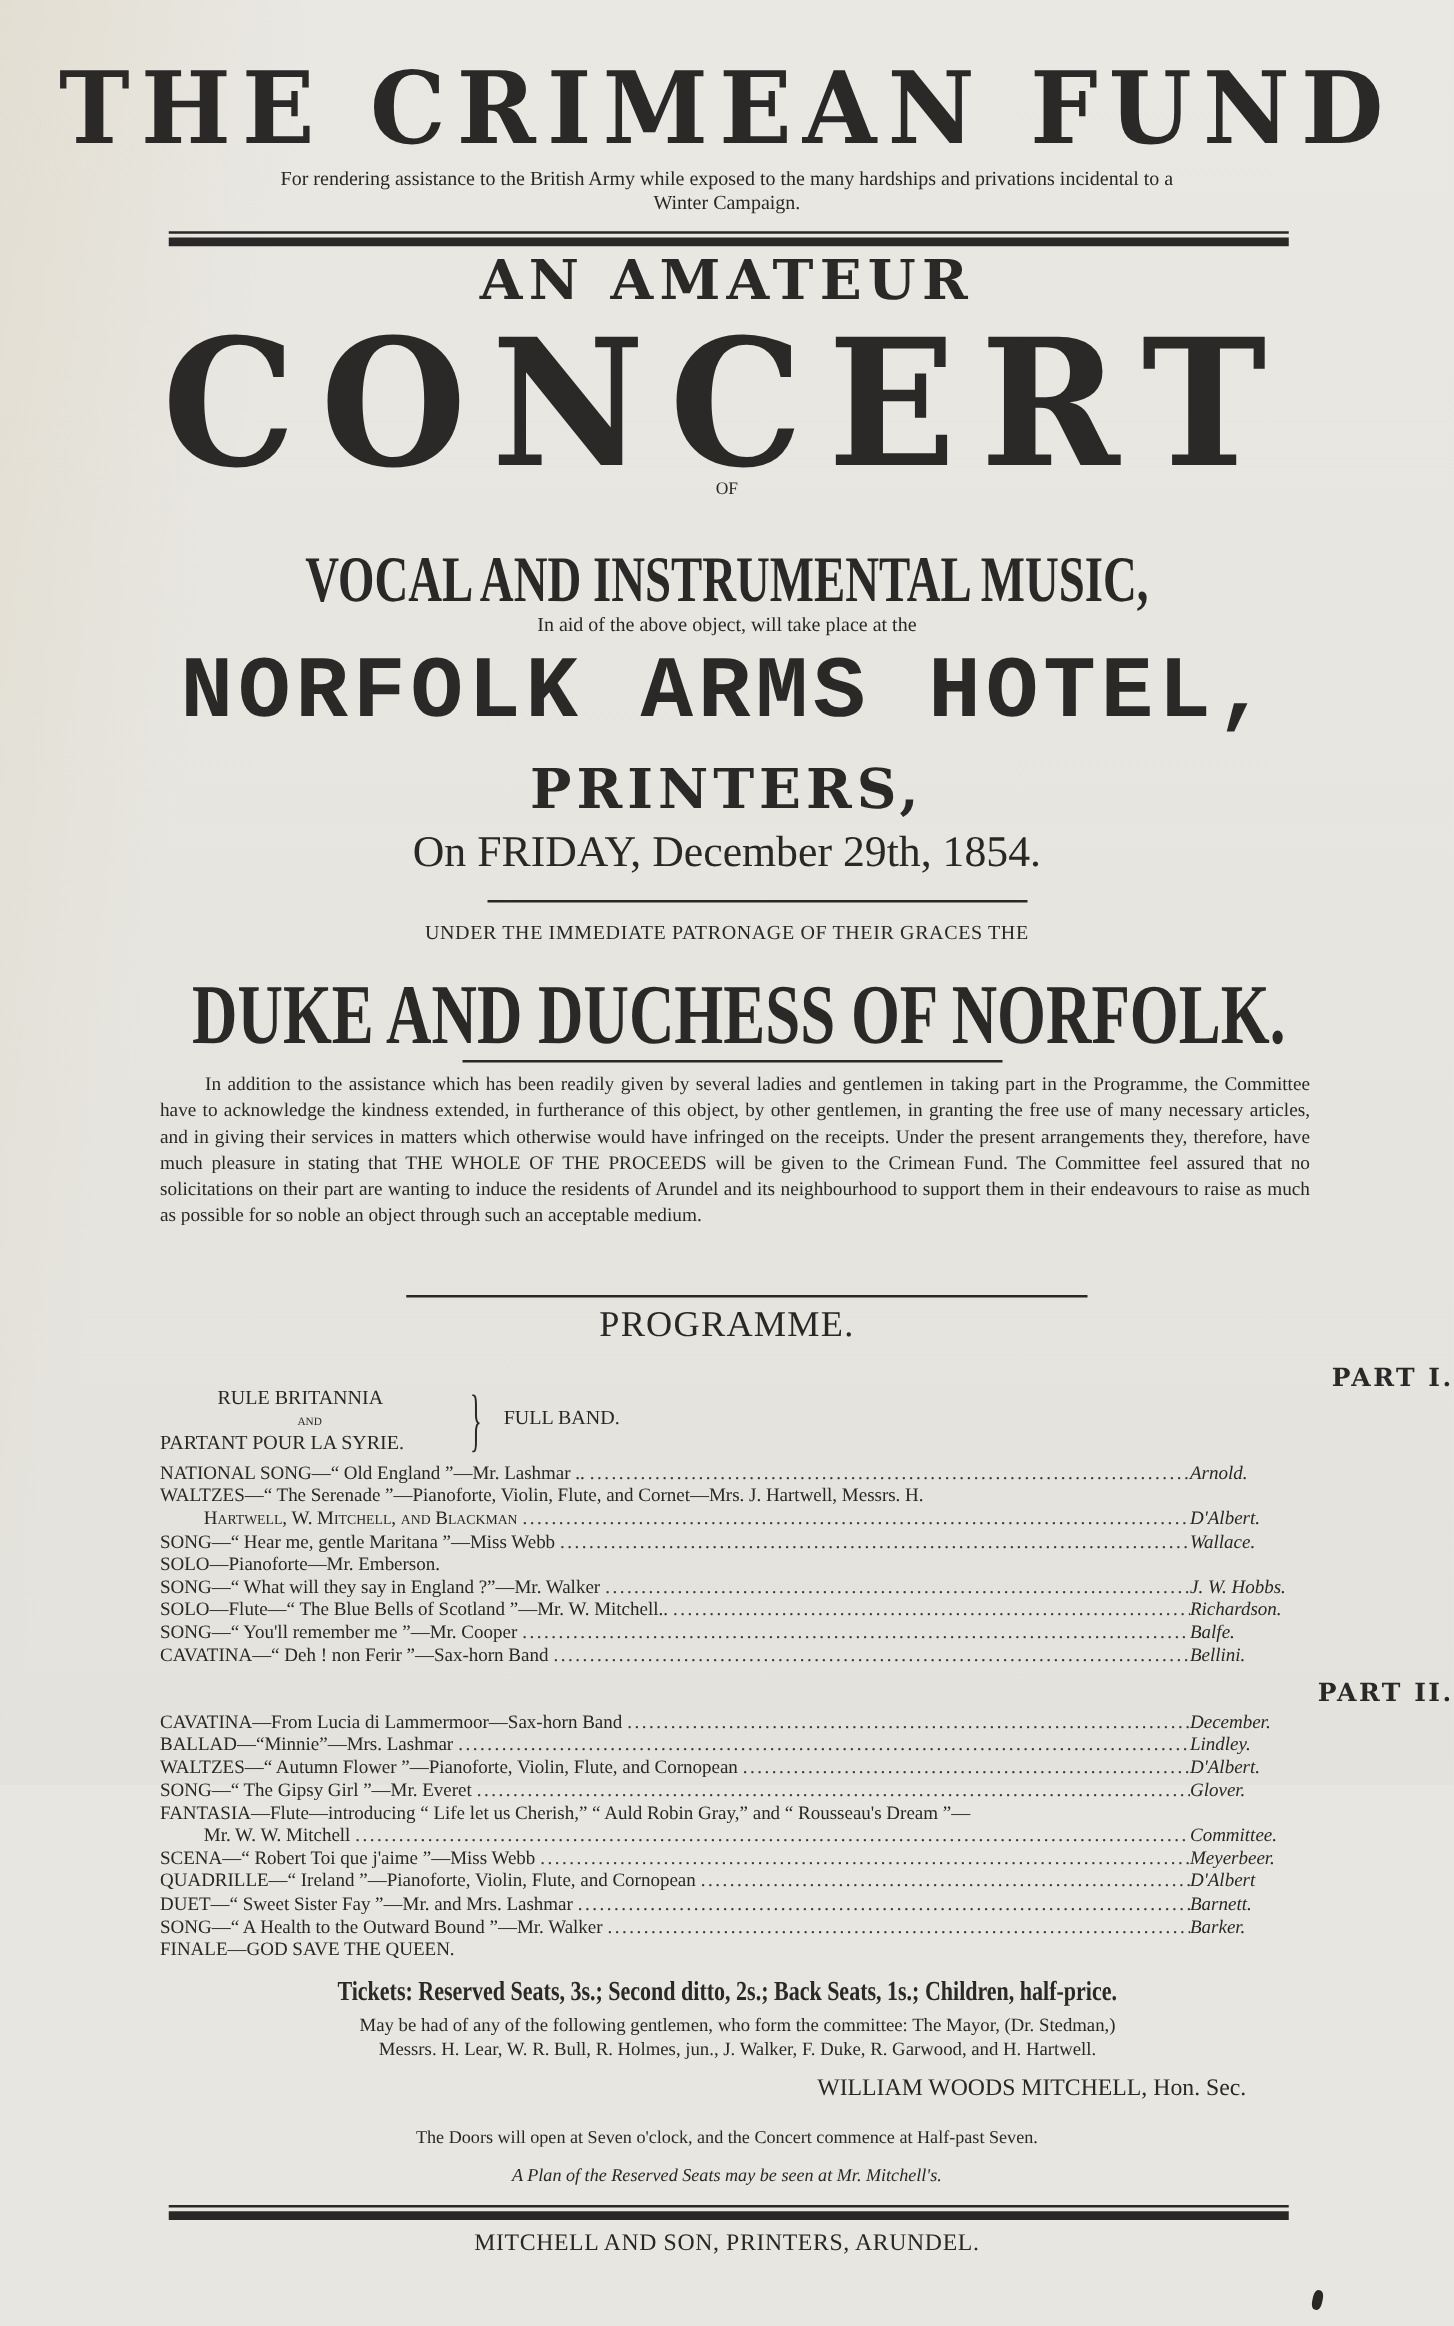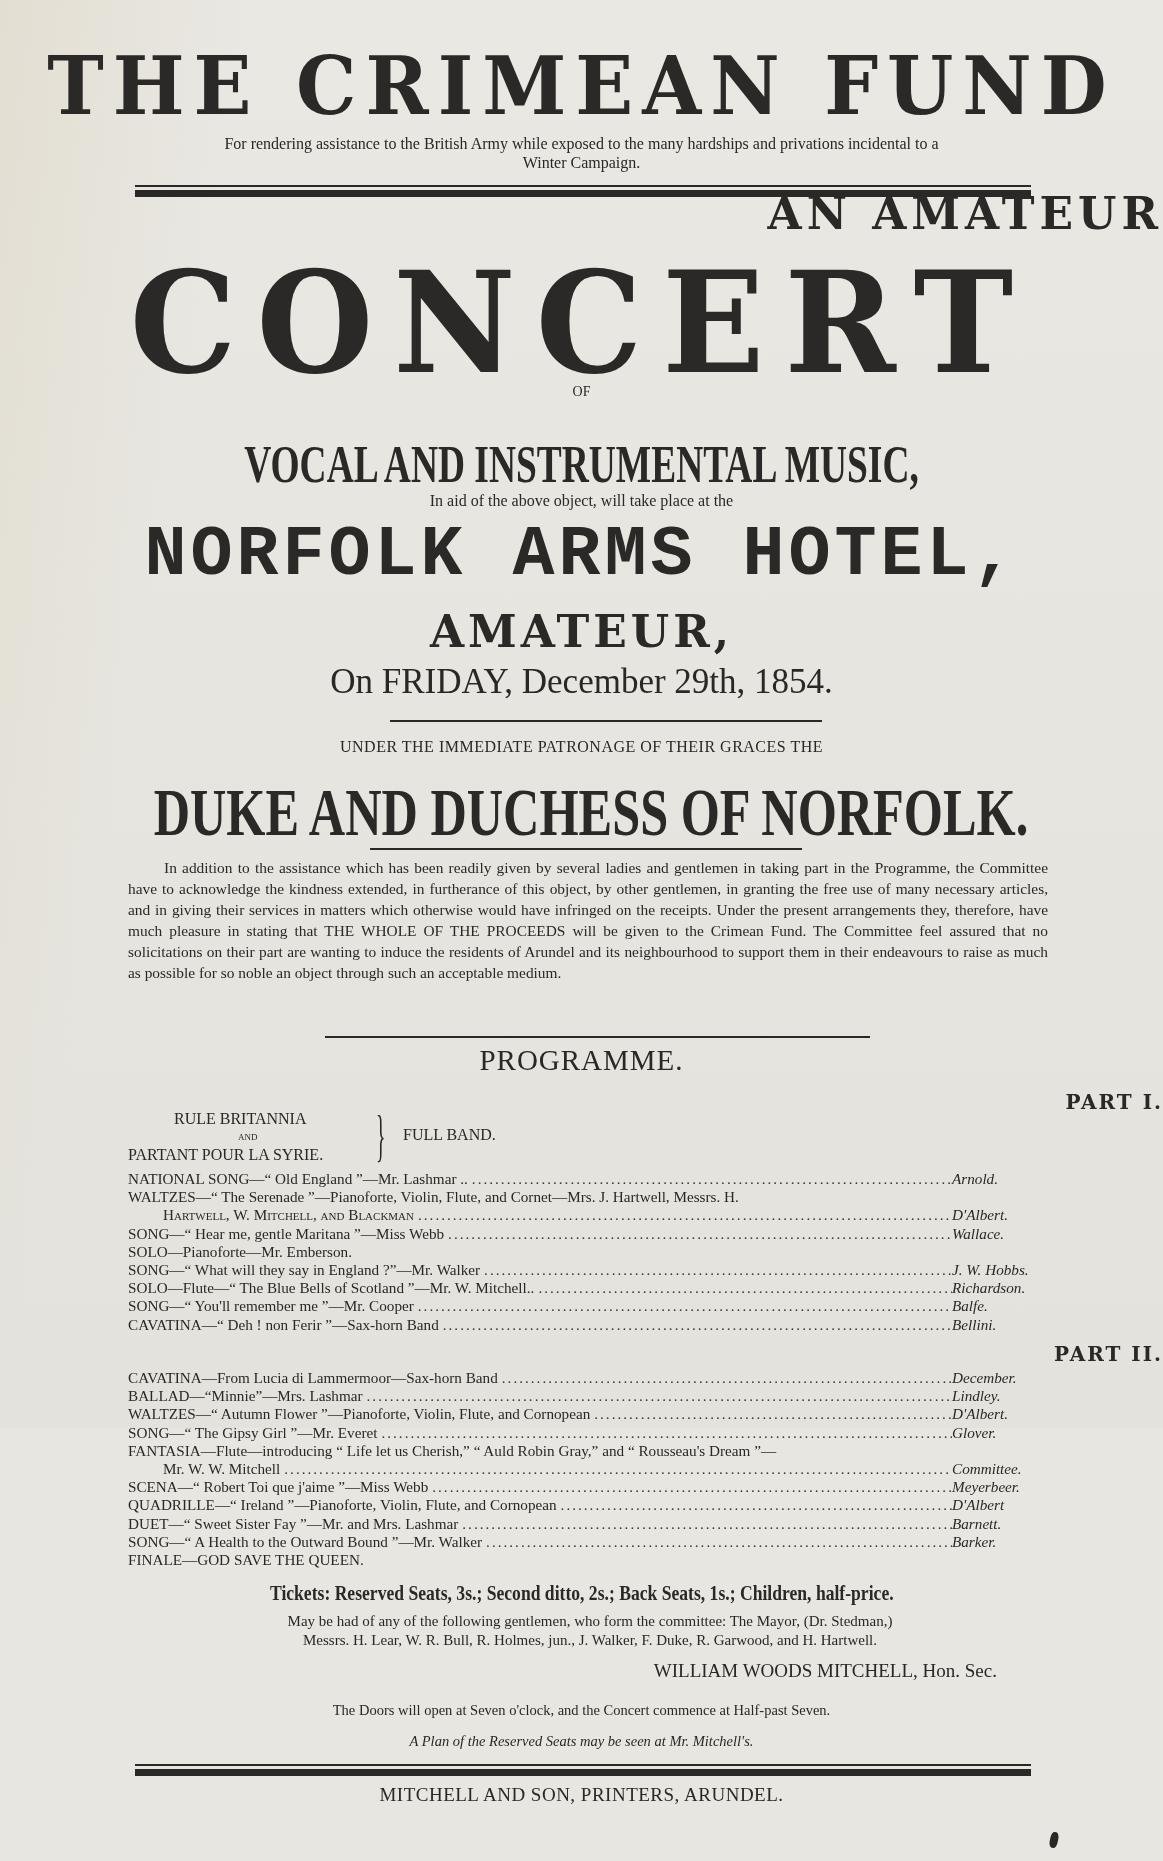--- a/index.html
+++ b/index.html
@@ -17,21 +17,21 @@
   }
   .abs { position:absolute; left:0; width:1163px; text-align:center; white-space:nowrap; }
   .slab { font-family:"DejaVu Serif", serif; font-weight:bold; color:#2b2928; }
   .cond { font-family:"Liberation Serif", serif; font-weight:bold; color:#2b2928; display:inline-block; transform-origin:center; }
   .rule { position:absolute; background:#2a2826; }
   .dbl-rule { position:absolute; border-top:2px solid #2a2826; border-bottom:7px solid #2a2826; height:3px; }
 
   #t1 { top:42px; font-size:76px; letter-spacing:9px; transform:scaleY(1.05); }
   #t1sub { top:134px; font-size:16px; font-family:"Liberation Serif", serif; line-height:19px; }
 
-  #amateur { top:188px; font-size:44px; letter-spacing:5px;text-align:right; }
+  #amateur { top:199px; font-size:44px; letter-spacing:5px; }
   #concert { top:248px; font-size:134px; letter-spacing:20px; line-height:150px; transform:scaleY(1.05); }
   #of { top:384px; font-size:14px; font-family:"Liberation Serif", serif; }
   #vocal { top:434px; font-size:52px; }
   #vocal span { transform:scaleX(0.72); }
   #inaid { top:492px; font-size:16px; font-family:"Liberation Serif", serif; }
   #norfolk { top:516px; font-size:70px; letter-spacing:4px;font-family:Liberation Mono, monospace; }
   #arundel { top:606px; font-size:44px; letter-spacing:4px; }
   #date { top:662px; font-size:35px; font-family:"Liberation Serif", serif; }
   #under { top:738px; font-size:16px; font-family:"Liberation Serif", serif; letter-spacing:0.5px; }
   #duke { top:772px; font-size:68px; }
@@ -87,21 +87,21 @@
   </div>
 
   <div class="dbl-rule" style="left:135px; width:896px; top:185px;"></div>
 
   <div class="abs slab" id="amateur">AN AMATEUR</div>
   <div class="abs slab" id="concert">CONCERT</div>
   <div class="abs" id="of">OF</div>
   <div class="abs" id="vocal"><span class="cond">VOCAL AND INSTRUMENTAL MUSIC,</span></div>
   <div class="abs" id="inaid">In aid of the above object, will take place at the</div>
   <div class="abs slab" id="norfolk">NORFOLK ARMS HOTEL,</div>
-  <div class="abs slab" id="arundel">AMATEUR,</div>
+  <div class="abs slab" id="arundel">PRINTERS,</div>
   <div class="abs" id="date">On FRIDAY, December 29th, 1854.</div>
 
   <div class="rule" style="left:390px; width:432px; top:720px; height:2px;"></div>
 
   <div class="abs" id="under">UNDER THE IMMEDIATE PATRONAGE OF THEIR GRACES THE</div>
   <div class="abs" id="duke"><span class="cond">DUKE AND DUCHESS OF NORFOLK.</span></div>
 
   <div class="rule" style="left:370px; width:432px; top:848px; height:2px;"></div>
 
   <div id="para">In addition to the assistance which has been readily given by several ladies and gentlemen in taking part in the Programme, the Committee have to acknowledge the kindness extended, in furtherance of this object, by other gentlemen, in granting the free use of many necessary articles, and in giving their services in matters which otherwise would have infringed on the receipts. Under the present arrangements they, therefore, have much pleasure in stating that THE WHOLE OF THE PROCEEDS will be given to the Crimean Fund. The Committee feel assured that no solicitations on their part are wanting to induce the residents of Arundel and its neighbourhood to support them in their endeavours to raise as much as possible for so noble an object through such an acceptable medium.</div>

